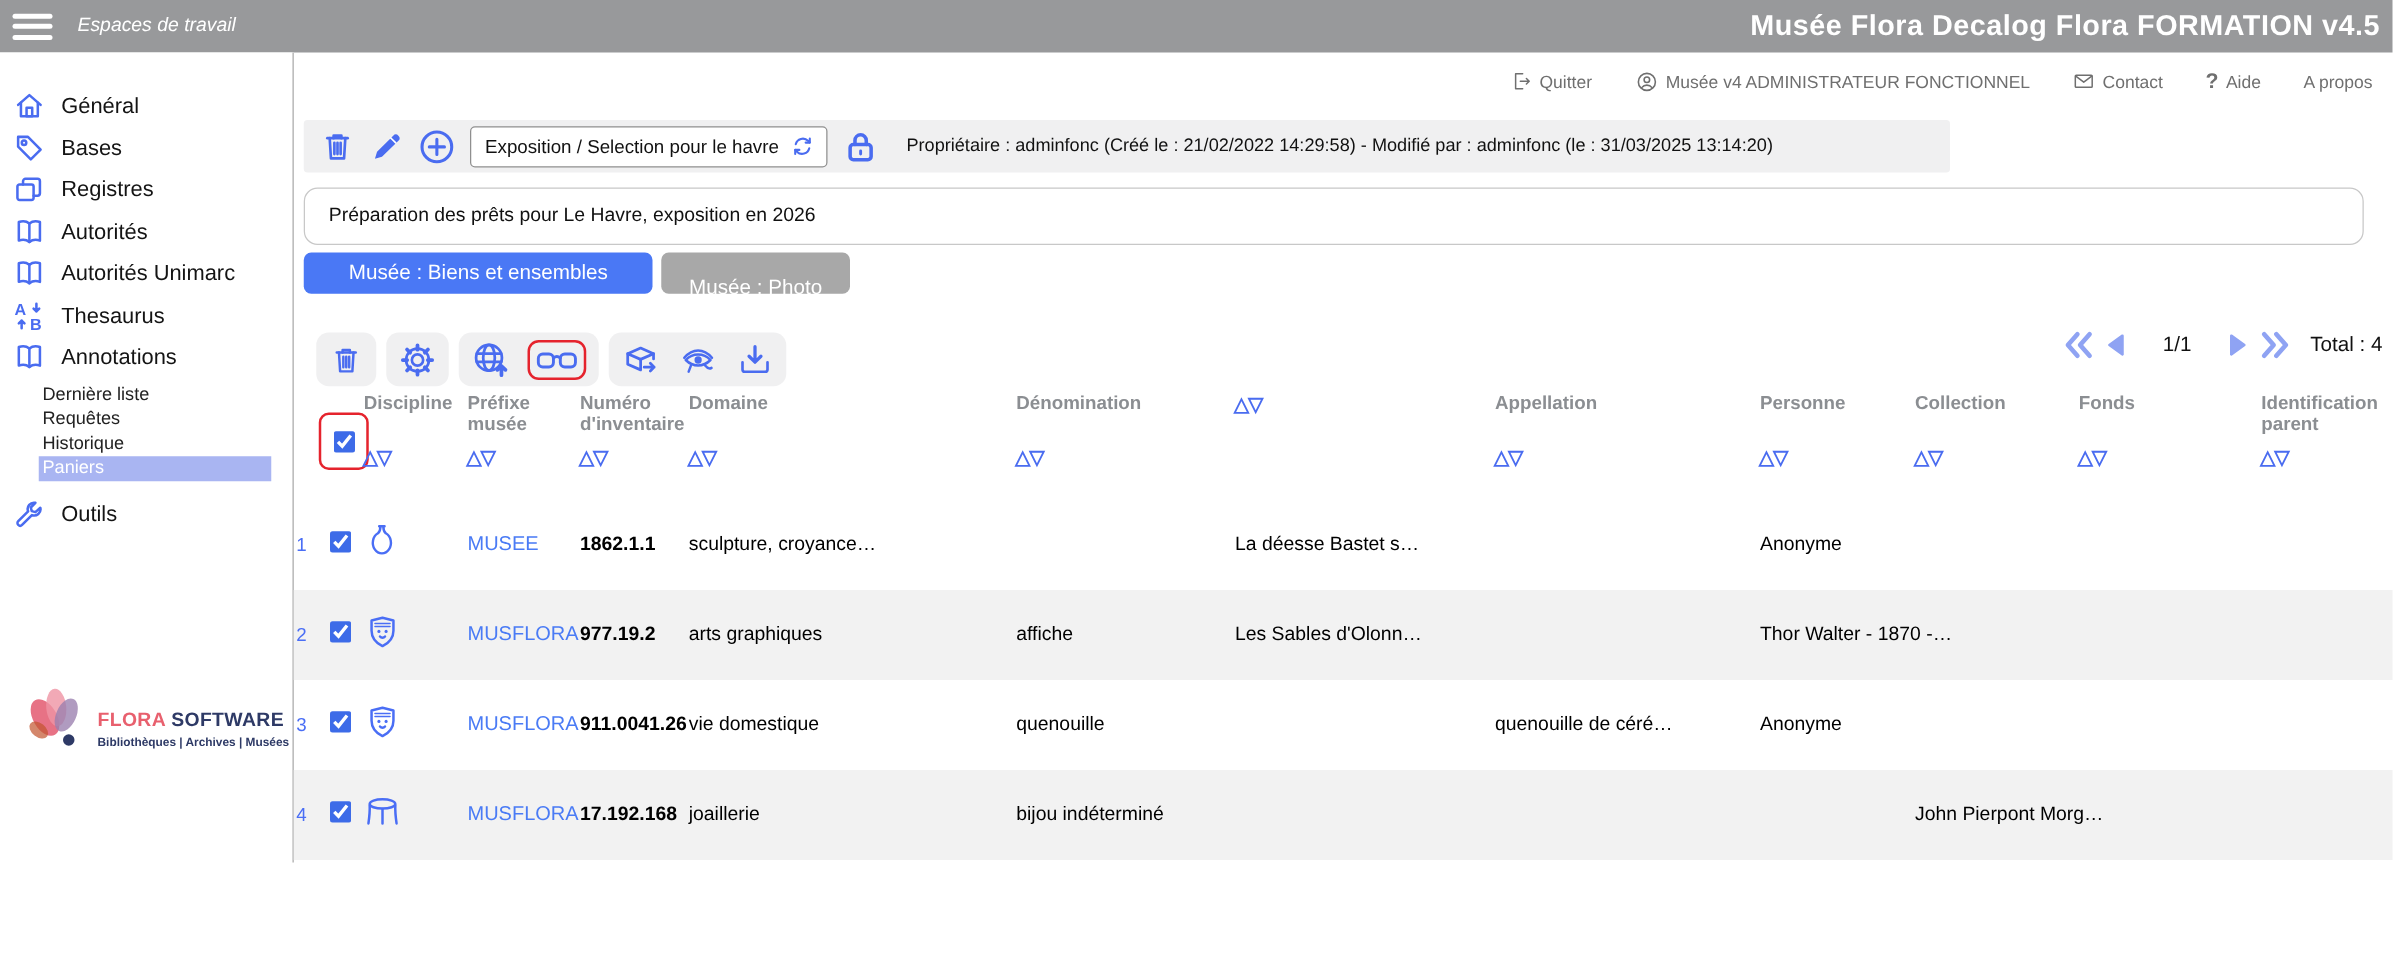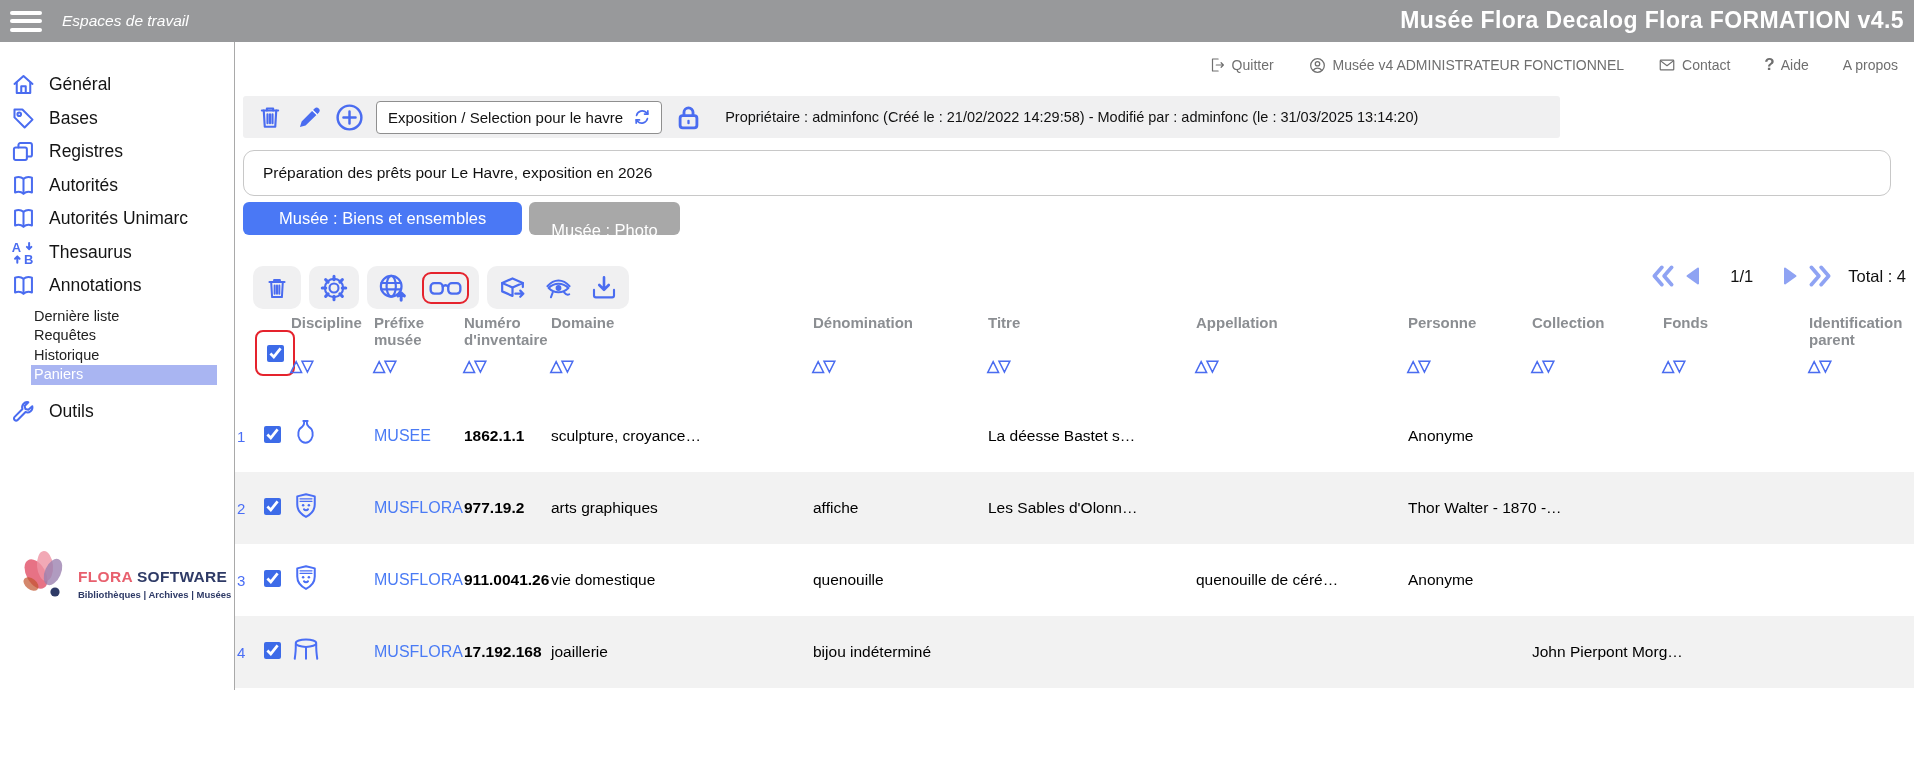--- a/index.html
+++ b/index.html
@@ -367,21 +367,20 @@
     </div>
     <div class="th">
       <div class="th-label">Domaine</div>
       <div class="sort">△▽</div>
     </div>
     <div class="th">
       <div class="th-label">Dénomination</div>
       <div class="sort">△▽</div>
     </div>
     <div class="th">
-      <div class="th-label">Titre</div>
       <div class="sort">△▽</div>
     </div>
     <div class="th">
       <div class="th-label">Appellation</div>
       <div class="sort">△▽</div>
     </div>
     <div class="th">
       <div class="th-label">Personne</div>
       <div class="sort">△▽</div>
     </div>

